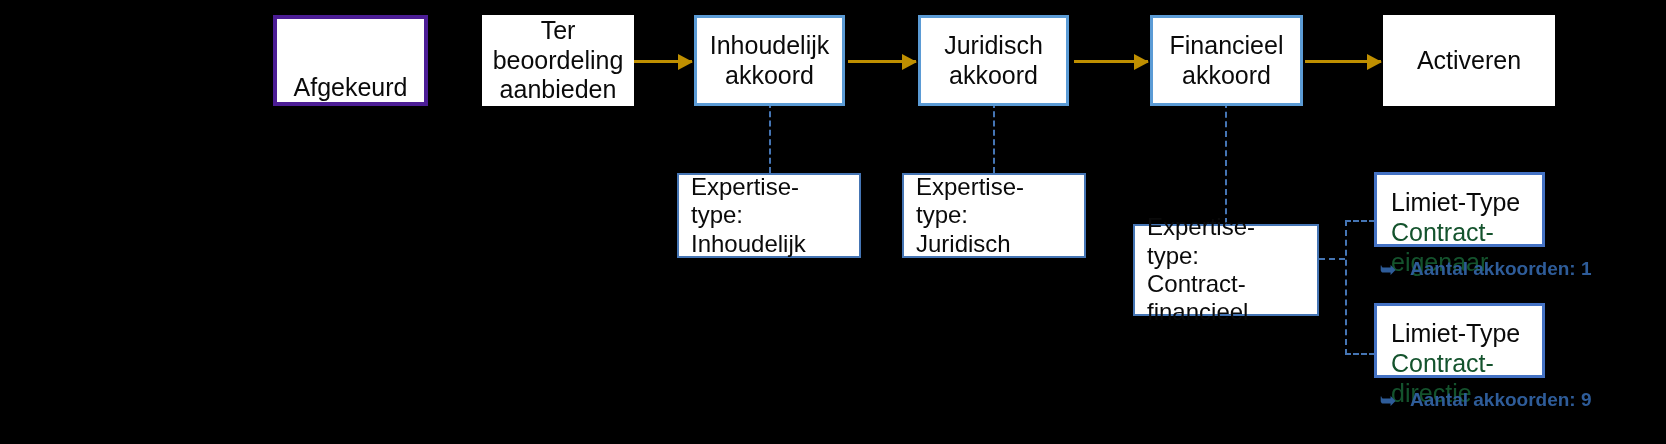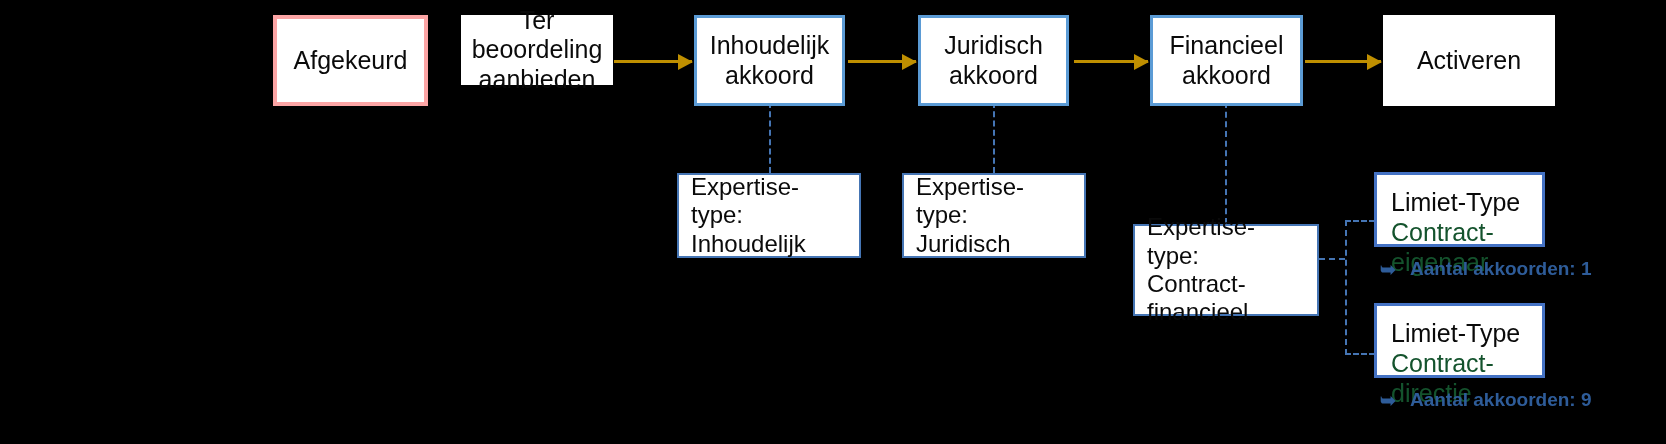--- a/index.html
+++ b/index.html
@@ -20,22 +20,23 @@
     justify-content:center;
     text-align:center;
     line-height:1.18;
     white-space:pre-line;
   }
   .box.stage{
     border:3px solid #5B9BD5;
     font-size:25px;
   }
   .box.rejected{
-    border:4px solid #fca5a5;
+    border:4px solid #4c1d95;
     font-size:25px;
+    align-items:flex-end;
   }
   .box.plain{
     border:none;
     font-size:25px;
   }
   .box.note{
     border:2px solid #4575B4;
     font-size:24px;
     justify-content:flex-start;
     text-align:left;
@@ -115,21 +116,21 @@
 
   <div class="hdash" style="left:1319px; top:258px; width:26px;"></div>
   <div class="vdash" style="left:1345px; top:220px; height:135px;"></div>
   <div class="hdash" style="left:1345px; top:220px; width:30px;"></div>
   <div class="hdash" style="left:1345px; top:353px; width:30px;"></div>
 
   <div class="box rejected" style="left:273px; top:15px; width:155px; height:91px;">
     <span>Afgekeurd</span>
   </div>
 
-  <div class="box plain" style="left:461px; top:15px; width:152px; height:70px;">
+  <div class="box plain" style="left:482px; top:15px; width:152px; height:91px;">
     <span>Ter
 beoordeling
 aanbieden</span>
   </div>
 
   <div class="box stage" style="left:694px; top:15px; width:151px; height:91px;">
     <span>Inhoudelijk
 akkoord</span>
   </div>
 

